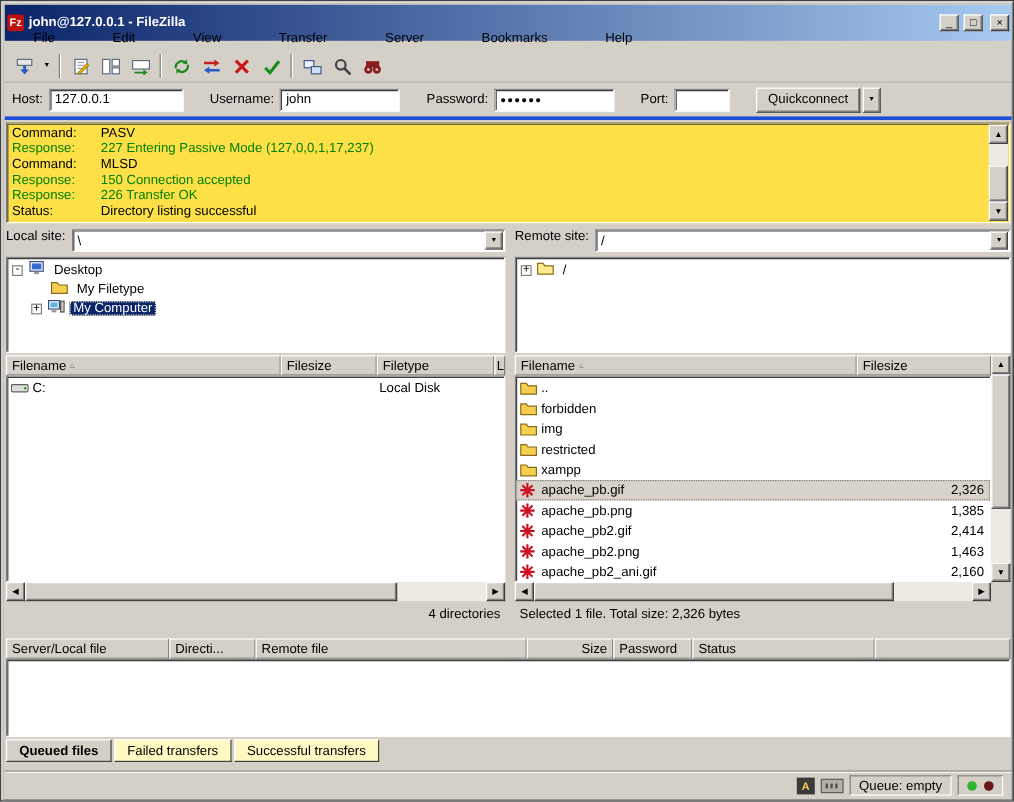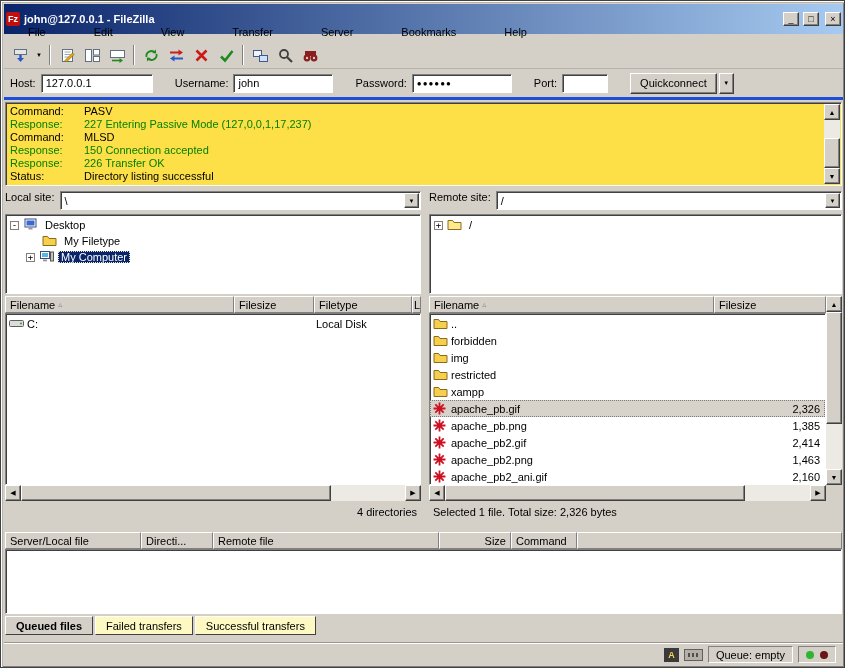--- a/index.html
+++ b/index.html
@@ -504,21 +504,24 @@
     <span class="col c-q2">
         <span>Directi...</span>
       </span>
     <span class="col c-q3">
         <span>Remote file</span>
       </span>
     <span class="col c-q4 right">
         <span>Size</span>
       </span>
     <span class="col c-q5">
-        <span>Command</span>
+        <span>Password</span>
+      </span>
+    <span class="col c-q6">
+        <span>Status</span>
       </span>
     <span class="col c-q7"></span>
   </div>
 
   <div class="qarea abs sunken"></div>
 
   <div class="tabs abs">
     <span class="tab active">Queued files</span>
     <span class="tab">Failed transfers</span>
     <span class="tab">Successful transfers</span>

